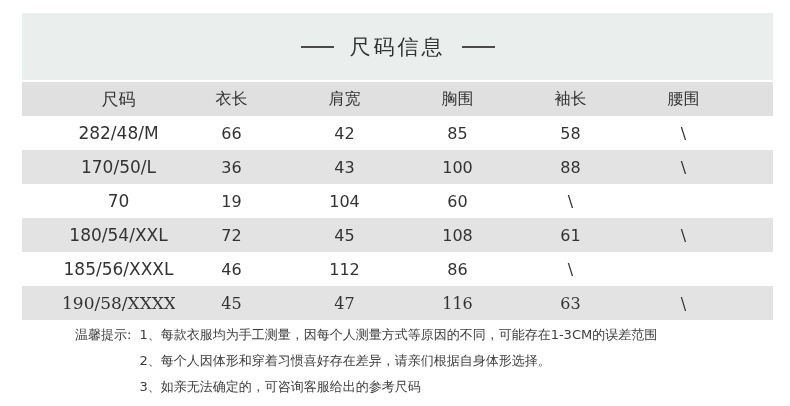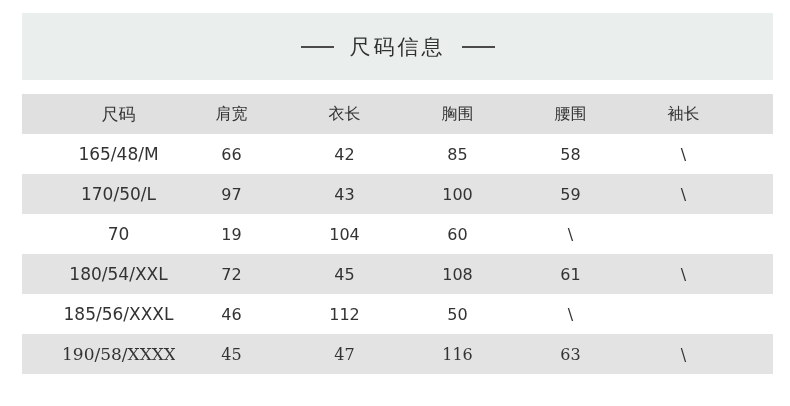--- a/index.html
+++ b/index.html
@@ -14,30 +14,30 @@
   body{
     width:790px;height:406px;background:#ffffff;overflow:hidden;
     font-family:"DejaVu Sans","Liberation Sans",sans-serif;
     color:var(--ink);
   }
   .page{position:relative;width:790px;height:406px;}
   .panel{position:absolute;left:22px;top:13px;width:751px;}
   .title-band{
     height:67px;background:var(--band);
     display:flex;align-items:center;justify-content:center;gap:16px;
-    margin-bottom:14px;
+    margin-bottom:2px;
   }
   .page-title{
     margin:0;font-size:21px;font-weight:500;letter-spacing:3px;color:#303030;
   }
   .dash{width:33px;height:2px;background:var(--dash);}
   .size-table{width:751px;}
   .trow{
     display:grid;grid-template-columns:repeat(6,1fr);
-    height:40px;align-items:center;text-align:center;
+    height:34px;align-items:center;text-align:center;
     padding:0 33px 0 40px;box-sizing:border-box;
     font-size:16px;
   }
   .trow .cell{overflow:hidden;white-space:nowrap;}
   .trow .cell:first-child{font-size:17px;}
   .trow.header{background:var(--header-gray);font-size:16px;font-weight:500;}
   .trow.gray{background:var(--row-gray);}
   .trow.serif{font-family:"DejaVu Serif","Liberation Serif",serif;}
   .notes{
     position:absolute;left:22px;top:322px;width:751px;
@@ -57,42 +57,42 @@
 
     <div class="title-band">
       <span class="dash"></span>
       <h1 class="page-title">尺码信息</h1>
       <span class="dash"></span>
     </div>
 
     <div class="size-table">
       <div class="trow header">
         <div class="cell">尺码</div>
+        <div class="cell">衣长</div>
         <div class="cell">肩宽</div>
-        <div class="cell">衣长</div>
         <div class="cell">胸围</div>
+        <div class="cell">袖长</div>
         <div class="cell">腰围</div>
-        <div class="cell">袖长</div>
       </div>
 
       <div class="trow">
-        <div class="cell">165/48/M</div>
+        <div class="cell">282/48/M</div>
         <div class="cell">66</div>
         <div class="cell">42</div>
         <div class="cell">85</div>
         <div class="cell">58</div>
         <div class="cell">\</div>
       </div>
 
       <div class="trow gray">
         <div class="cell">170/50/L</div>
-        <div class="cell">97</div>
+        <div class="cell">36</div>
         <div class="cell">43</div>
         <div class="cell">100</div>
-        <div class="cell">59</div>
+        <div class="cell">88</div>
         <div class="cell">\</div>
       </div>
 
       <div class="trow">
         <div class="cell">70</div>
         <div class="cell">19</div>
         <div class="cell">104</div>
         <div class="cell">60</div>
         <div class="cell">\</div>
       </div>
@@ -103,28 +103,36 @@
         <div class="cell">45</div>
         <div class="cell">108</div>
         <div class="cell">61</div>
         <div class="cell">\</div>
       </div>
 
       <div class="trow">
         <div class="cell">185/56/XXXL</div>
         <div class="cell">46</div>
         <div class="cell">112</div>
-        <div class="cell">50</div>
+        <div class="cell">86</div>
         <div class="cell">\</div>
       </div>
 
       <div class="trow gray serif">
         <div class="cell">190/58/XXXXL</div>
         <div class="cell">45</div>
         <div class="cell">47</div>
         <div class="cell">116</div>
         <div class="cell">63</div>
         <div class="cell">\</div>
       </div>
     </div>
   </div>
 
+  <div class="notes">
+    <div class="notes-label">温馨提示:</div>
+    <div class="notes-items">
+      <div class="note">1、每款衣服均为手工测量，因每个人测量方式等原因的不同，可能存在1-3CM的误差范围</div>
+      <div class="note">2、每个人因体形和穿着习惯喜好存在差异，请亲们根据自身体形选择。</div>
+      <div class="note">3、如亲无法确定的，可咨询客服给出的参考尺码</div>
+    </div>
+  </div>
 </div>
 
 </body></html>

